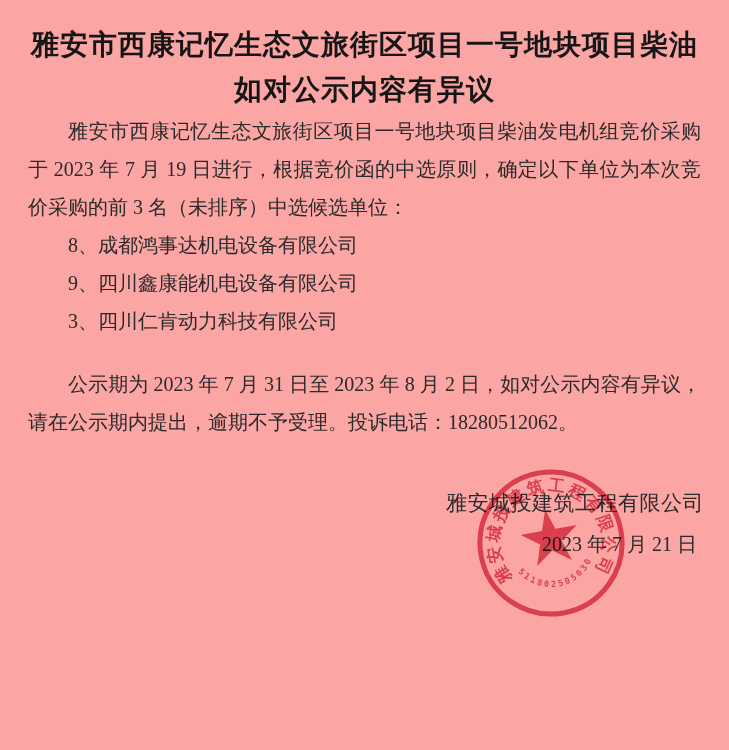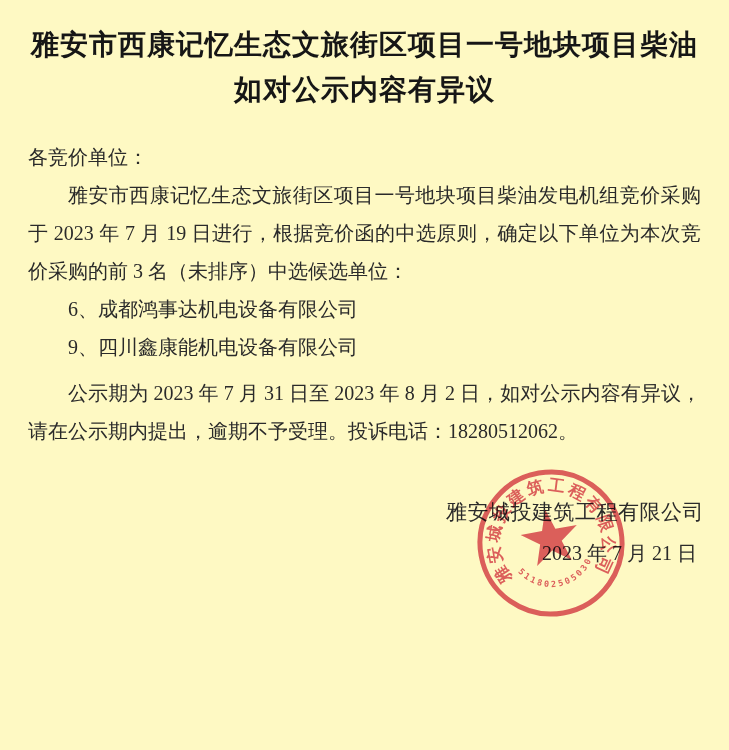--- a/index.html
+++ b/index.html
@@ -4,21 +4,21 @@
 <style>
   html, body {
     margin: 0;
     padding: 0;
     background: #ffffff;
   }
   .page {
     position: relative;
     width: 729px;
     height: 750px;
-    background: #fef9c3;
+    background: #fca5a5;
     overflow: hidden;
     font-family: "Liberation Serif", "DejaVu Serif", serif;
     color: #2a2a2a;
   }
   .title {
     margin: 0;
     padding-top: 22px;
     text-align: center;
     font-family: "Liberation Sans", "DejaVu Sans", sans-serif;
     font-weight: bold;
@@ -39,21 +39,21 @@
     line-height: 38px;
     text-align: justify;
     text-indent: 40px;
   }
   .winners { margin: 0; }
   .winner {
     margin: 0 28px 0 68px;
     font-size: 20px;
     line-height: 38px;
   }
-  .para.notice { margin-top: 8px; }
+  .para.notice { margin-top: 25px; }
   .signature-block {
     margin-top: 42px;
     text-align: right;
   }
   .sig-company {
     margin: 0;
     padding-right: 25px;
     font-size: 21px;
     line-height: 40px;
     letter-spacing: 0.5px;
@@ -91,27 +91,27 @@
 </head>
 <body>
 
 <div class="page">
 
   <h1 class="title">
     <span class="tl">雅安市西康记忆生态文旅街区项目一号地块项目柴油</span>
     <span class="tl">如对公示内容有异议</span>
   </h1>
 
-  <p class="salutation">各竞价单位：</p>
 
   <p class="para">雅安市西康记忆生态文旅街区项目一号地块项目柴油发电机组竞价采购于 2023 年 7 月 19 日进行，根据竞价函的中选原则，确定以下单位为本次竞价采购的前 3 名（未排序）中选候选单位：</p>
 
   <div class="winners">
-    <p class="winner">6、成都鸿事达机电设备有限公司</p>
+    <p class="winner">8、成都鸿事达机电设备有限公司</p>
     <p class="winner">9、四川鑫康能机电设备有限公司</p>
+    <p class="winner">3、四川仁肯动力科技有限公司</p>
   </div>
 
   <p class="para notice">公示期为 2023 年 7 月 31 日至 2023 年 8 月 2 日，如对公示内容有异议，请在公示期内提出，逾期不予受理。投诉电话：18280512062。</p>
 
   <div class="signature-block">
     <p class="sig-company">雅安城投建筑工程有限公司</p>
     <p class="sig-date">2023 年 7 月 21 日</p>
   </div>
 
   <svg class="seal" viewBox="0 0 160 160" aria-hidden="true">

